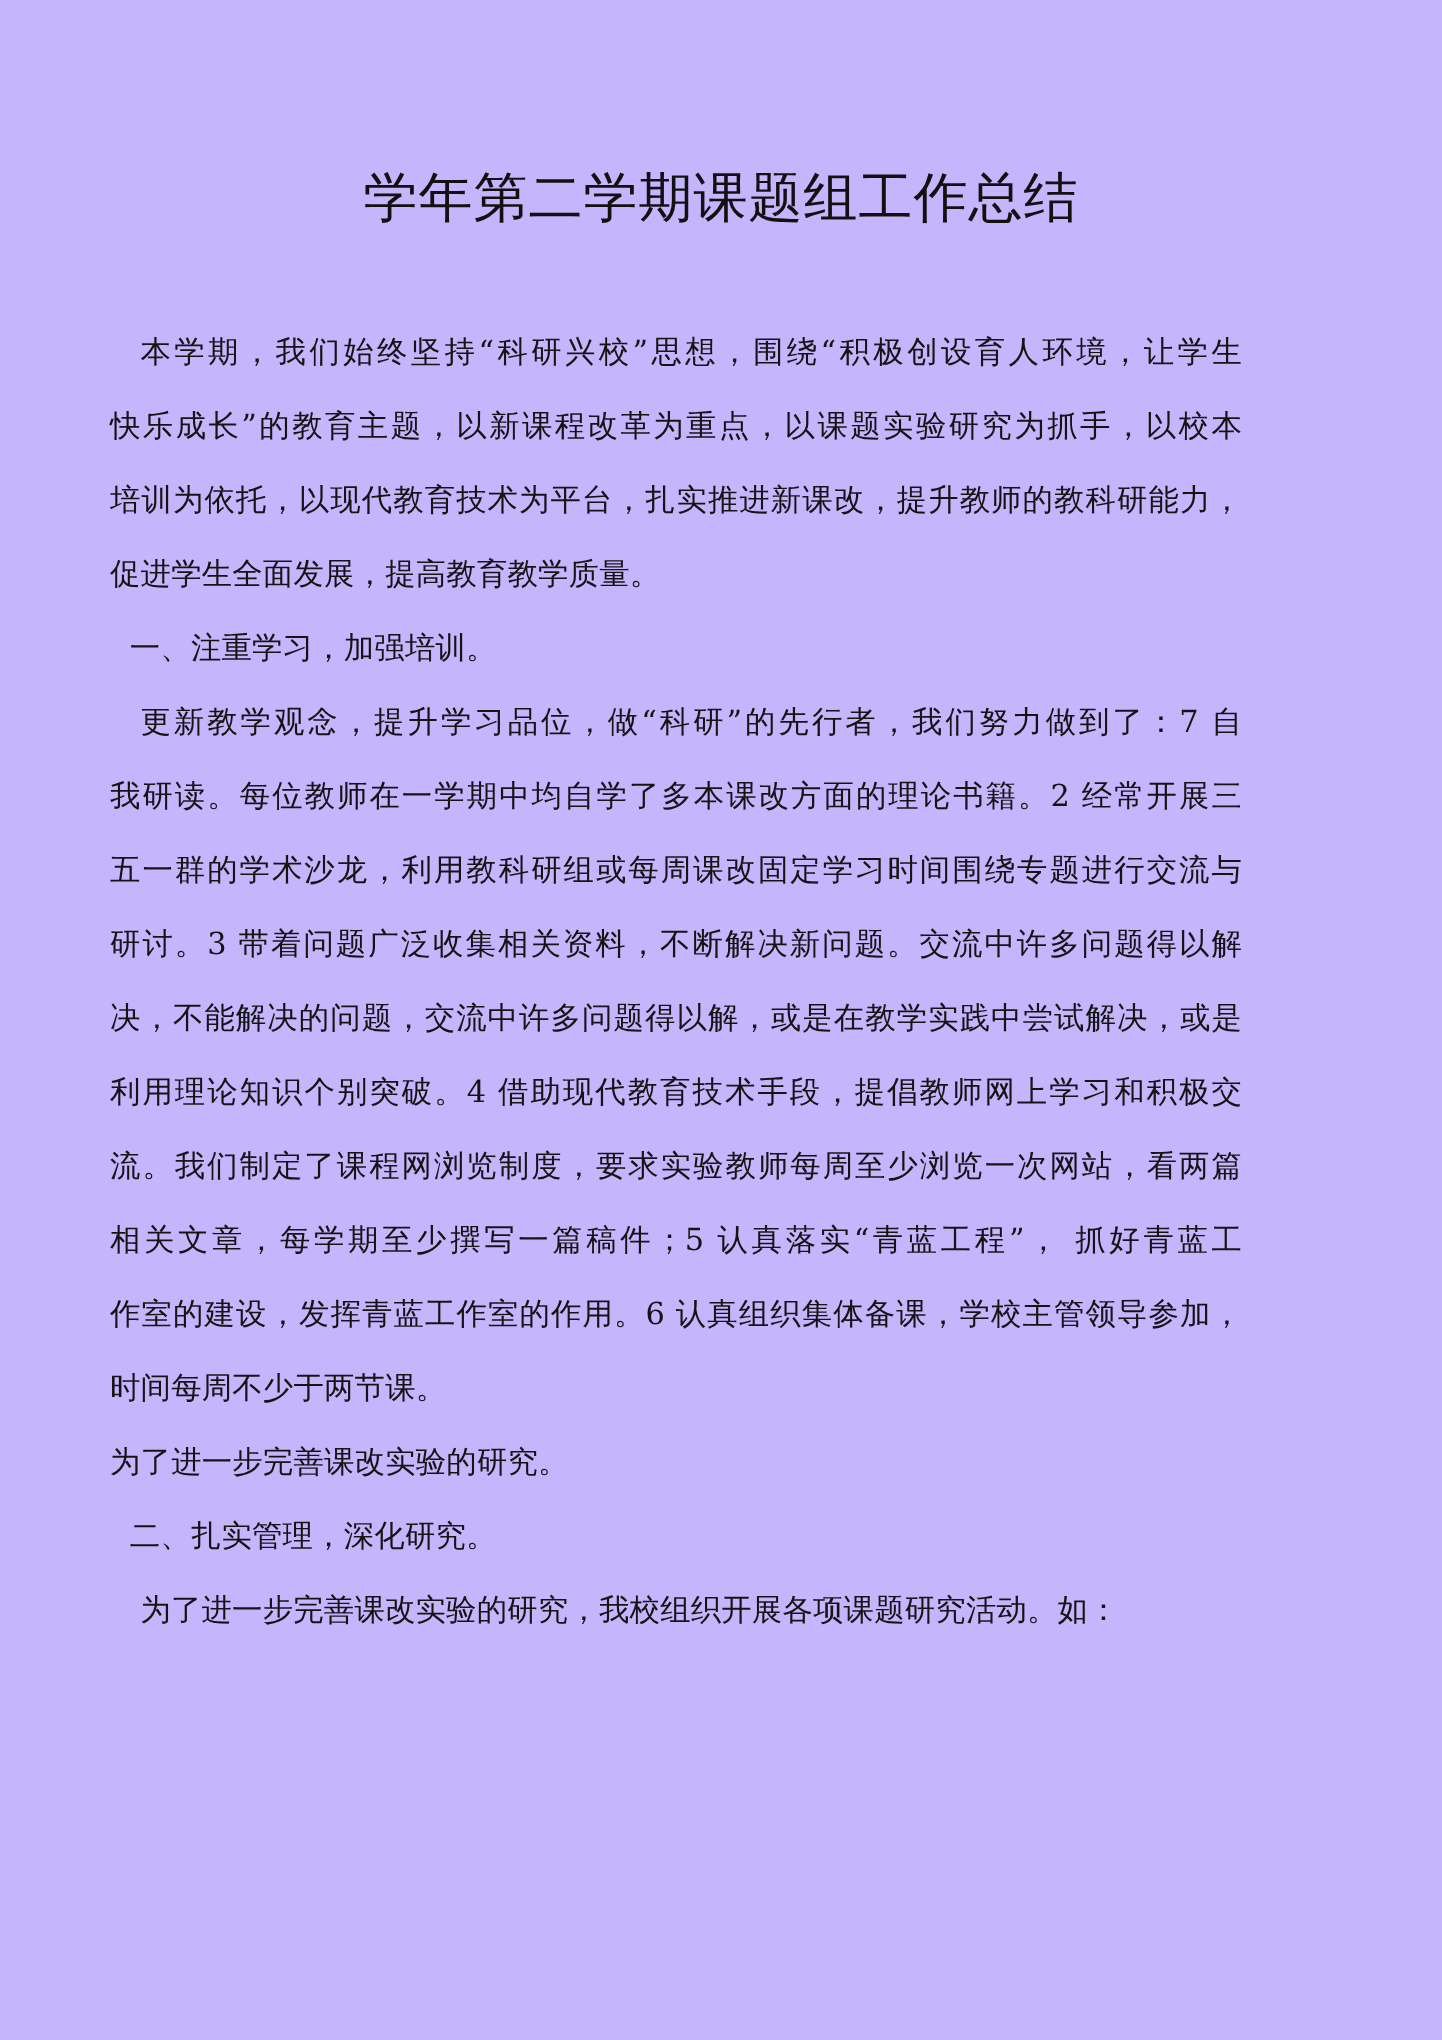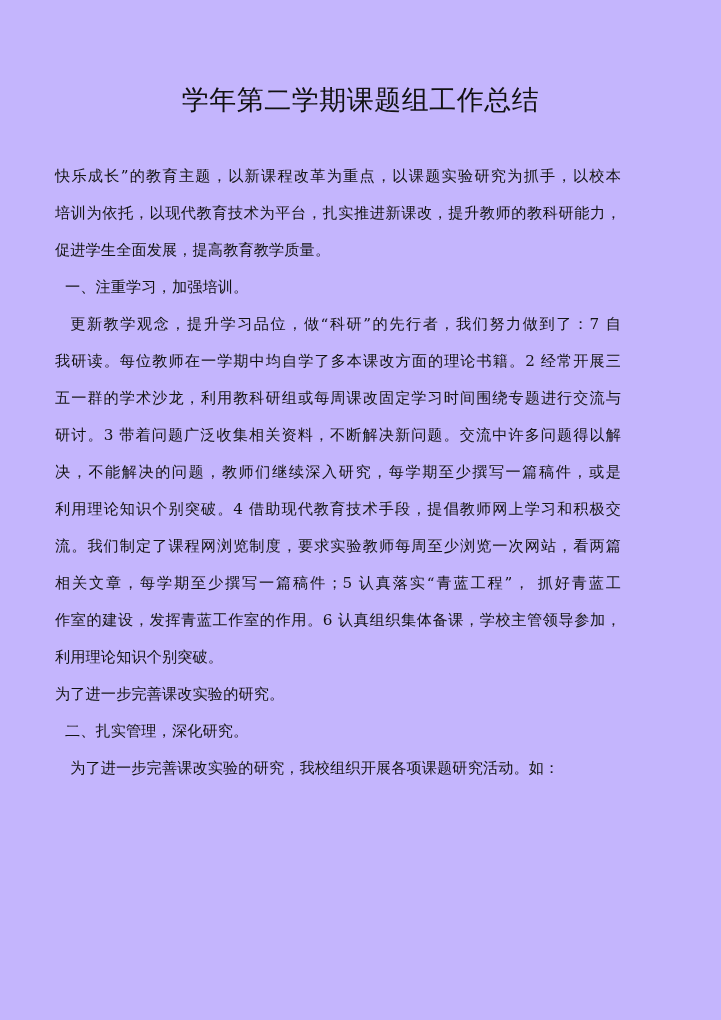--- a/index.html
+++ b/index.html
@@ -69,40 +69,41 @@
 </head>
 <body>
 
 <div class="page">
 
   <div class="doc-title">学年第二学期课题组工作总结</div>
 
   <div class="body-area">
 
     <p class="para">
+      <span class="line justify indent">本学期，我们始终坚持“科研兴校”思想，围绕“积极创设育人环境，让学生</span>
       <span class="line justify">快乐成长”的教育主题，以新课程改革为重点，以课题实验研究为抓手，以校本</span>
       <span class="line justify">培训为依托，以现代教育技术为平台，扎实推进新课改，提升教师的教科研能力，</span>
       <span class="line last">促进学生全面发展，提高教育教学质量。</span>
     </p>
 
     <p class="para">
       <span class="line last indent-sm">一、注重学习，加强培训。</span>
     </p>
 
     <p class="para">
       <span class="line justify indent">更新教学观念，提升学习品位，做“科研”的先行者，我们努力做到了：7 自</span>
       <span class="line justify">我研读。每位教师在一学期中均自学了多本课改方面的理论书籍。2 经常开展三</span>
       <span class="line justify">五一群的学术沙龙，利用教科研组或每周课改固定学习时间围绕专题进行交流与</span>
       <span class="line justify">研讨。3 带着问题广泛收集相关资料，不断解决新问题。交流中许多问题得以解</span>
-      <span class="line justify">决，不能解决的问题，教师们继续深入研究，每学期至少撰写一篇稿件，或是</span>
+      <span class="line justify">决，不能解决的问题，交流中许多问题得以解，或是在教学实践中尝试解决，或是</span>
       <span class="line justify">利用理论知识个别突破。4 借助现代教育技术手段，提倡教师网上学习和积极交</span>
       <span class="line justify">流。我们制定了课程网浏览制度，要求实验教师每周至少浏览一次网站，看两篇</span>
       <span class="line justify">相关文章，每学期至少撰写一篇稿件；5 认真落实“青蓝工程”， 抓好青蓝工</span>
       <span class="line justify">作室的建设，发挥青蓝工作室的作用。6 认真组织集体备课，学校主管领导参加，</span>
-      <span class="line last">利用理论知识个别突破。</span>
+      <span class="line last">时间每周不少于两节课。</span>
     </p>
 
     <p class="para">
       <span class="line last">为了进一步完善课改实验的研究。</span>
     </p>
 
     <p class="para">
       <span class="line last indent-sm">二、扎实管理，深化研究。</span>
     </p>
 

